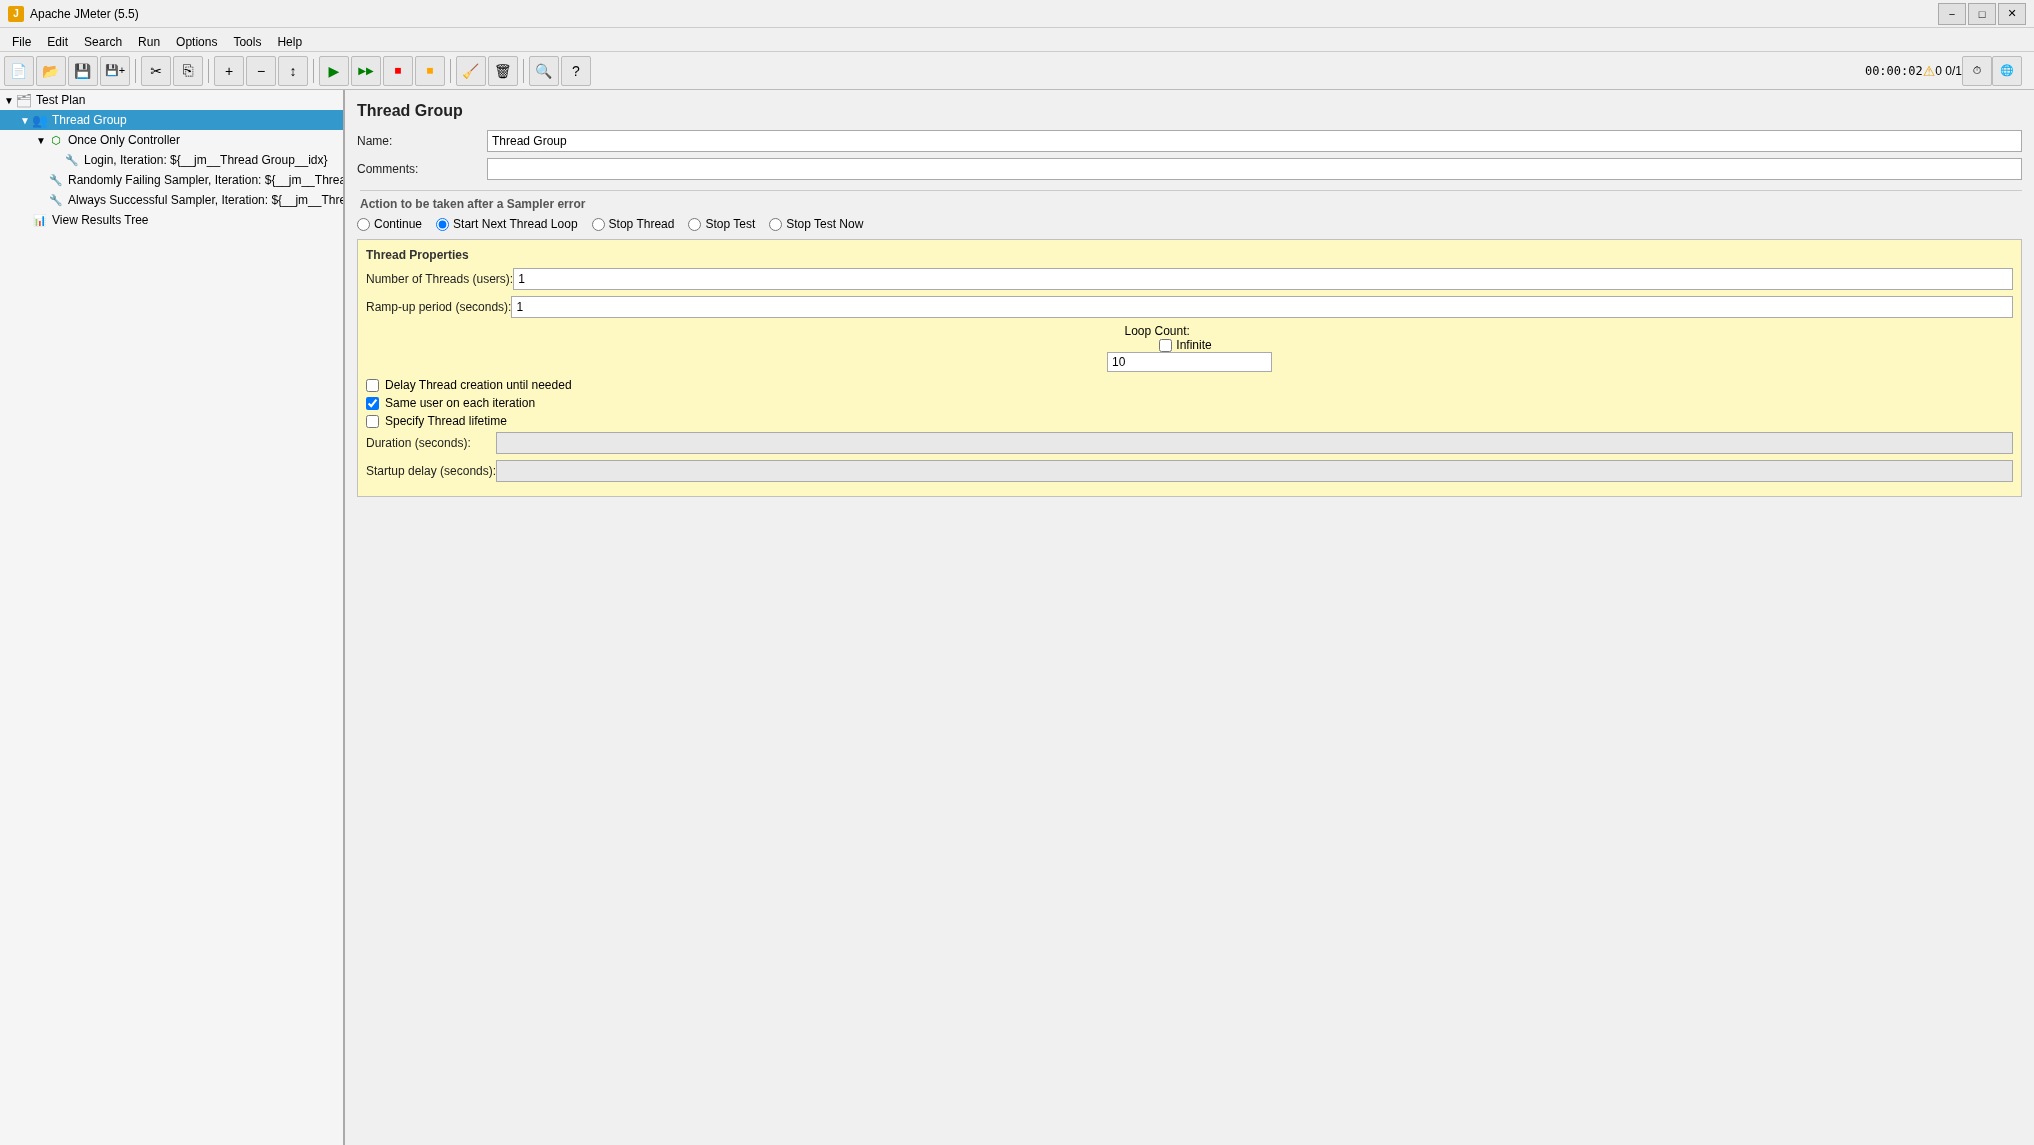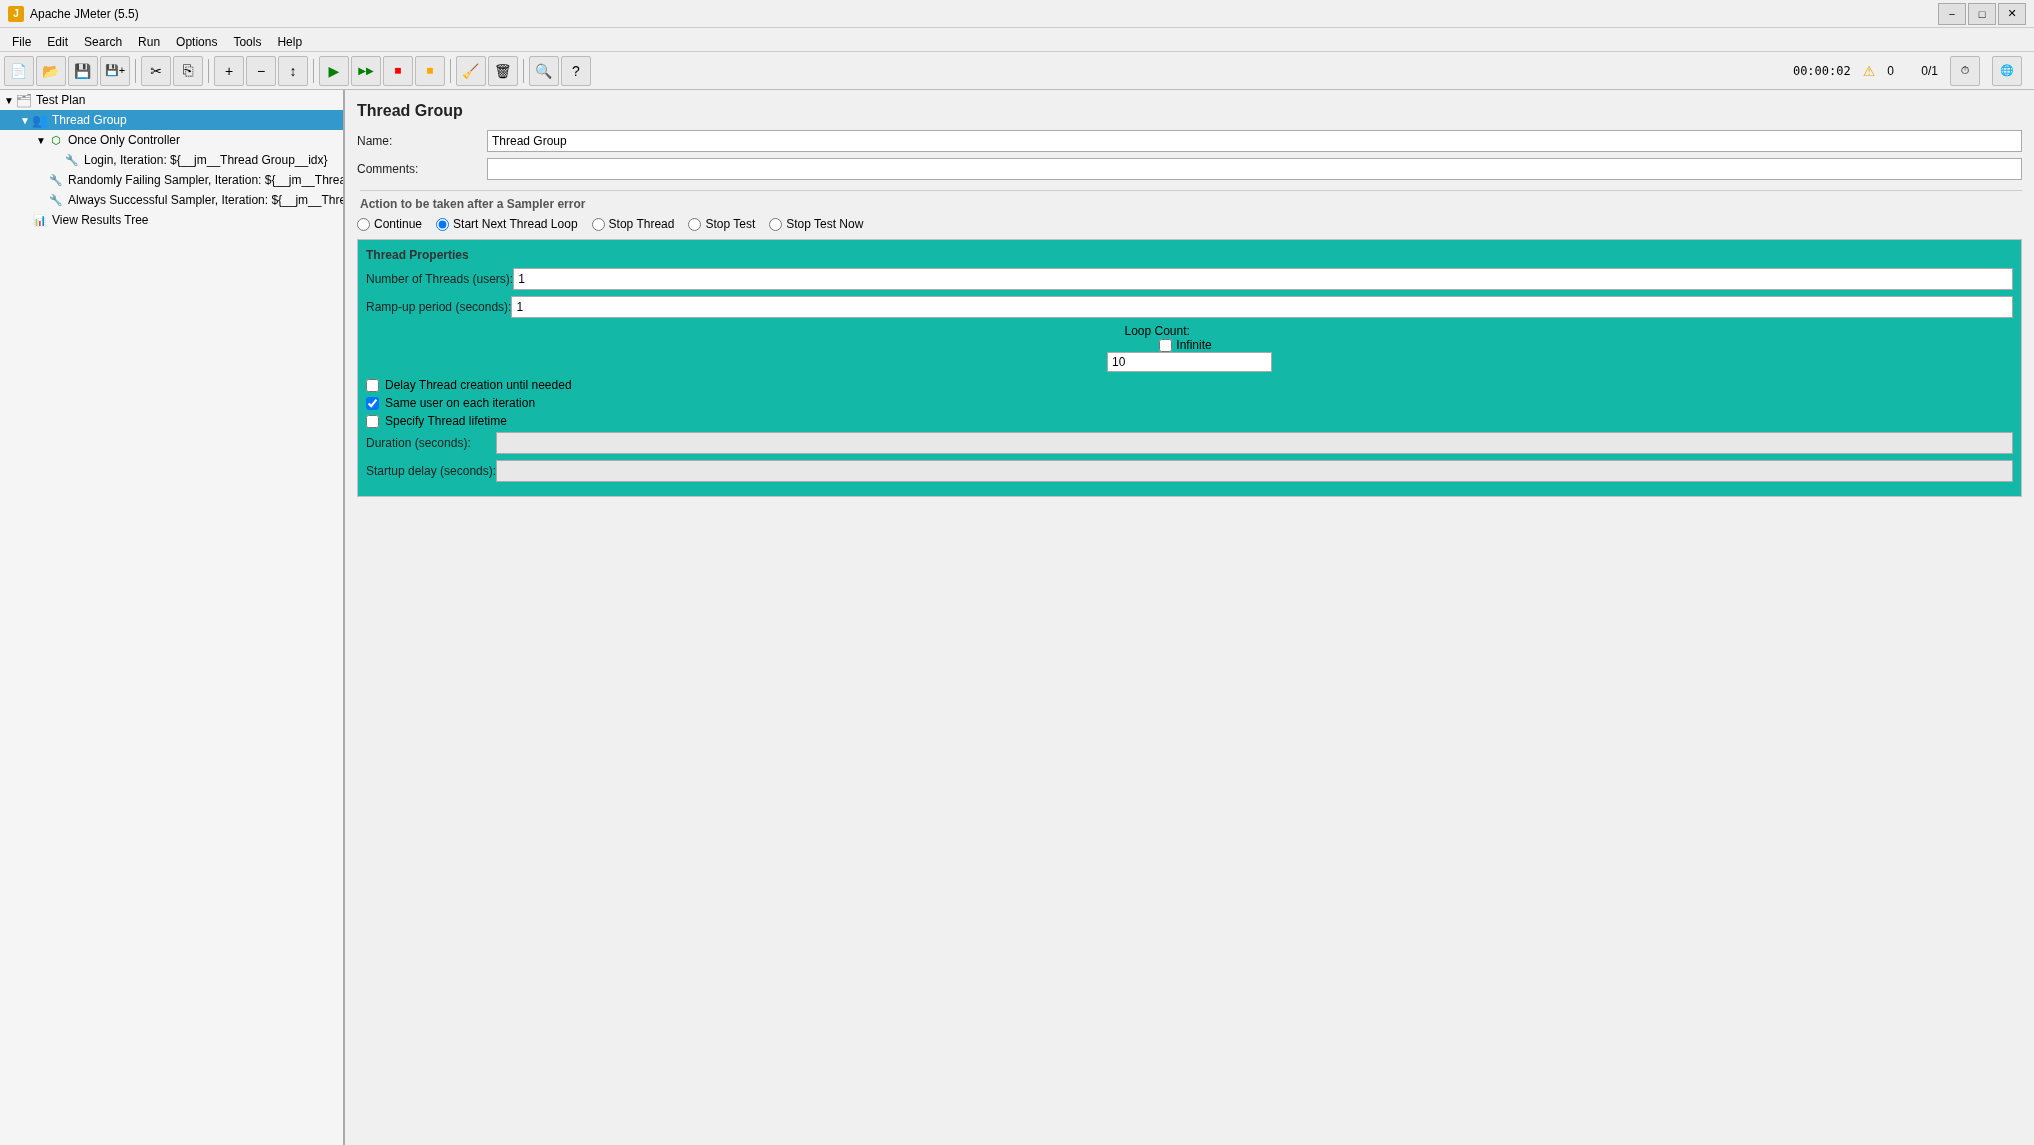--- a/index.html
+++ b/index.html
@@ -96,21 +96,21 @@
     .toolbar-sep {
       width: 1px;
       height: 24px;
       background: #aaa;
       margin: 0 3px;
     }
     .toolbar-spacer { flex: 1; }
     #toolbar-status {
       display: flex;
       align-items: center;
-      gap: 12px;
+      gap: 0;
       font-size: 12px;
       padding-right: 8px;
     }
     .status-time { font-family: monospace; }
     .status-warning { color: #e8a000; font-size: 14px; }
 
     
     #main-layout {
       display: flex;
       height: calc(1145px - 28px - 24px - 38px);
@@ -216,21 +216,21 @@
       display: flex;
       align-items: center;
       gap: 4px;
       cursor: pointer;
     }
 
     .thread-props-section {
       border: 1px solid #c0c0c0;
       padding: 8px;
       margin-bottom: 8px;
-      background: #14b8a6;
+      background: #fef9c3;
     }
     .thread-props-title {
       font-size: 12px;
       font-weight: bold;
       color: #333;
       margin-bottom: 6px;
     }
 
     .check-label {
       display: flex;

